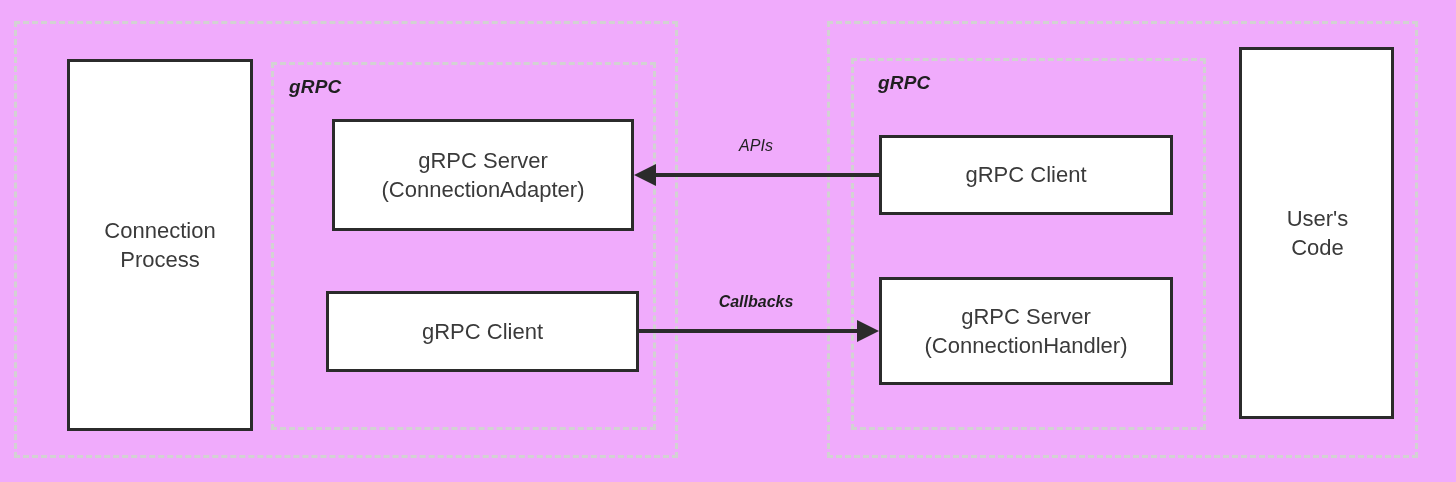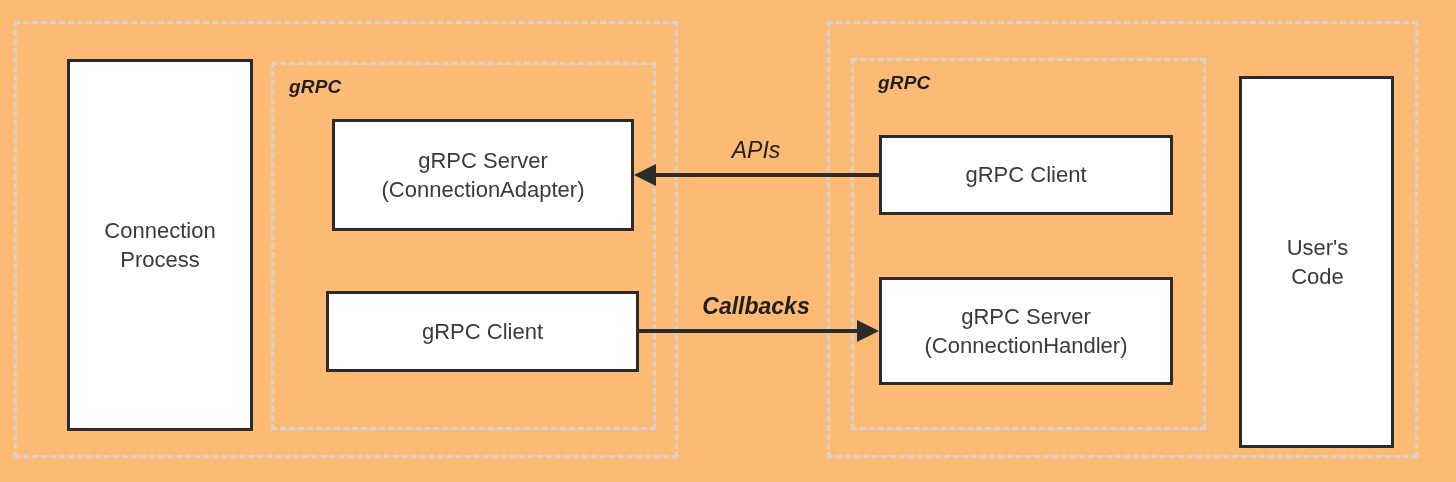--- a/index.html
+++ b/index.html
@@ -8,21 +8,21 @@
     background: #ffffff;
   }
   body {
     font-family: "Liberation Sans", sans-serif;
     -webkit-font-smoothing: antialiased;
   }
   #canvas {
     position: relative;
     width: 1456px;
     height: 482px;
-    background: #fdba74;
+    background: #f0abfc;
     overflow: hidden;
   }
 
   
   .group-outer {
     position: absolute;
     border: 3px dashed #d2d2d2;
     box-sizing: border-box;
     background: transparent;
   }
@@ -89,21 +89,21 @@
   }
   .arrow-head.right {
     border-top: 11px solid transparent;
     border-bottom: 11px solid transparent;
     border-left: 22px solid #2b2b2b;
     transform: translateY(-11px);
   }
   .edge-label {
     position: absolute;
     font-style: italic;
-    font-size: 23px;
+    font-size: 16px;
     color: #1f1f1f;
     white-space: nowrap;
     transform: translateX(-50%);
   }
 </style>
 </head>
 <body>
 
 <div id="canvas">
 
@@ -135,21 +135,21 @@
 
   <div class="node" style="left:879px; top:135px; width:294px; height:80px;">
     <span class="node-text">gRPC Client</span>
   </div>
 
   <div class="node" style="left:879px; top:277px; width:294px; height:108px;">
     <span class="node-text">gRPC Server
 (ConnectionHandler)</span>
   </div>
 
-  <div class="node" style="left:1239px; top:76px; width:155px; height:372px;padding-left:8px;">
+  <div class="node" style="left:1239px; top:47px; width:155px; height:372px;padding-left:8px;">
     <span class="node-text">User's
 Code</span>
   </div>
 
   <div class="connector" style="left:634px; top:175px; width:245px;">
     <div class="line" style="left:20px; width:225px;"></div>
     <div class="arrow-head left" style="left:0px;"></div>
   </div>
   <div class="edge-label" style="left:756px; top:137px;">APIs</div>
 

